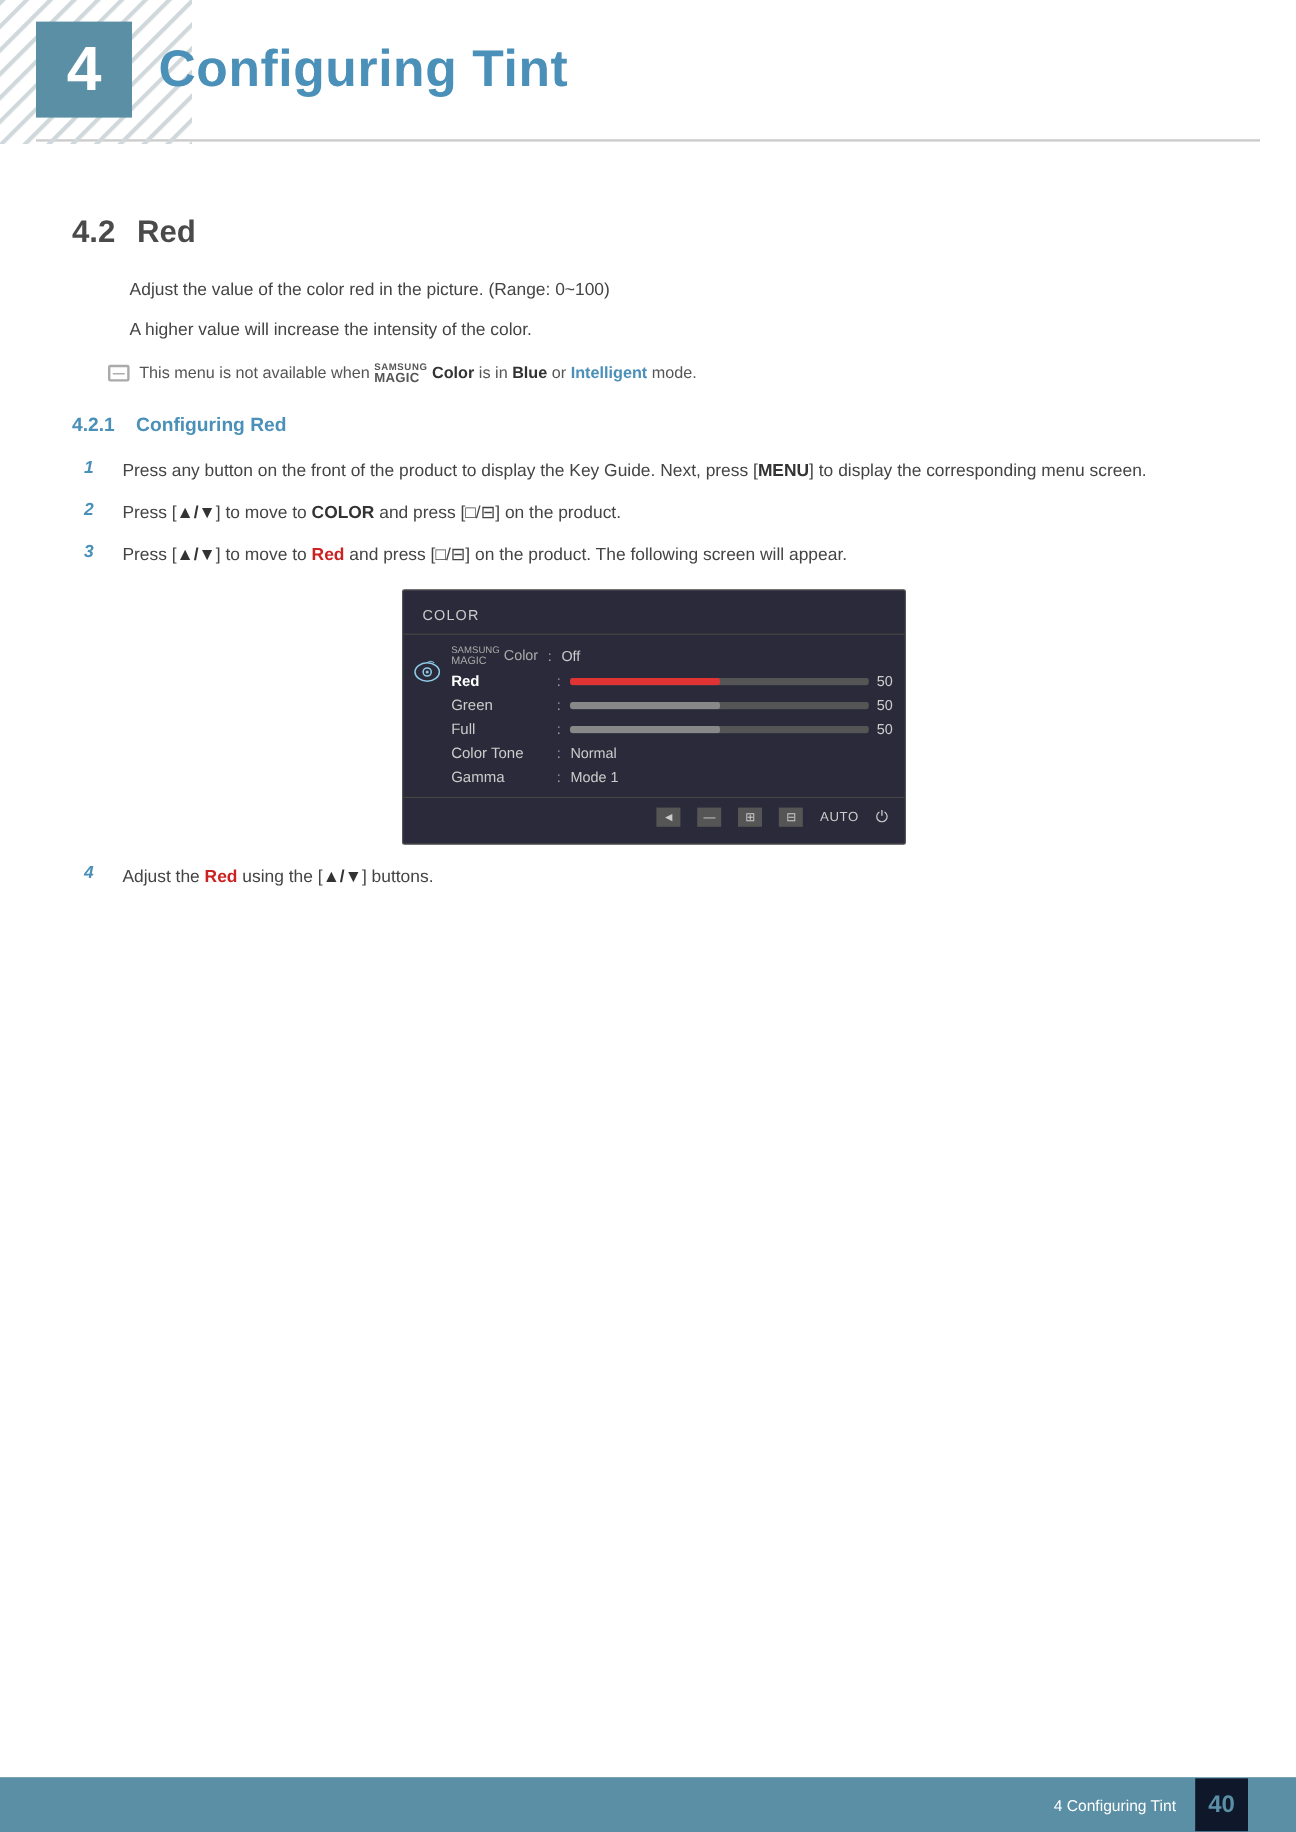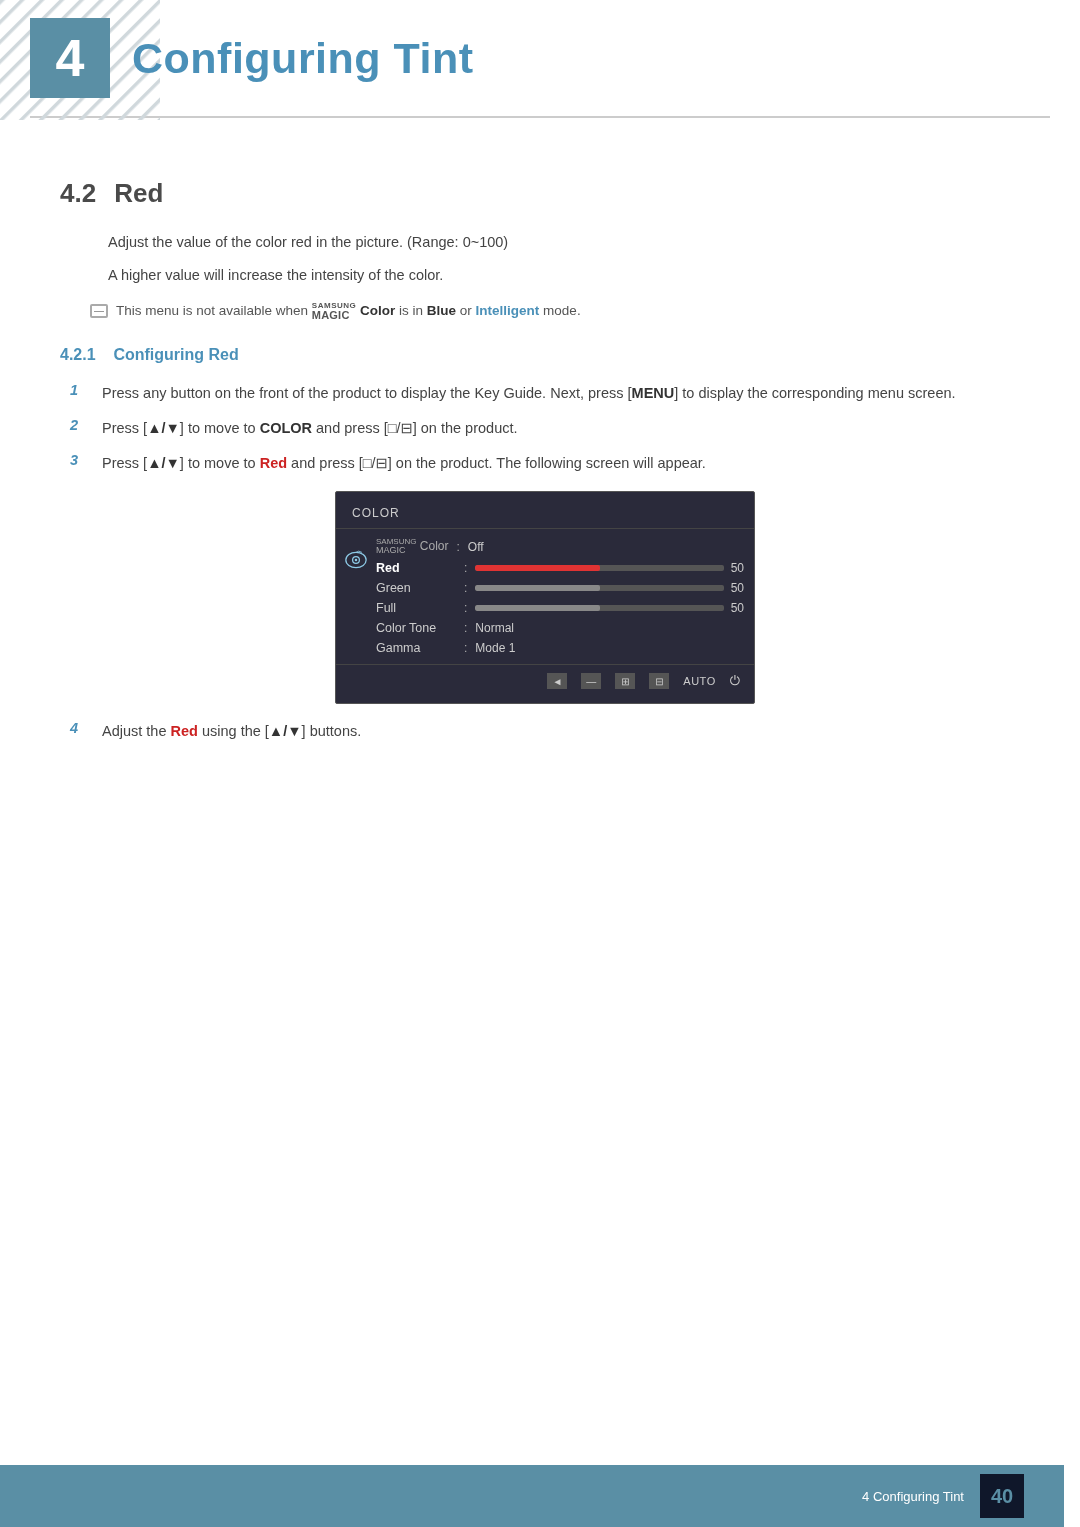--- a/index.html
+++ b/index.html
@@ -339,22 +339,22 @@
     .magic-color-off {
       color: #cccccc;
       font-size: 12px;
     }
 
     
     .footer {
       position: absolute;
       bottom: 0;
       left: 0;
-      right: 16px;
-      height: 62px;
+      right: 0;
+      height: 46px;
       background: #5a8fa5;
       display: flex;
       align-items: center;
       justify-content: flex-end;
       padding: 0 40px;
       gap: 16px;
     }
     .footer-text {
       color: #ffffff;
       font-size: 13px;

